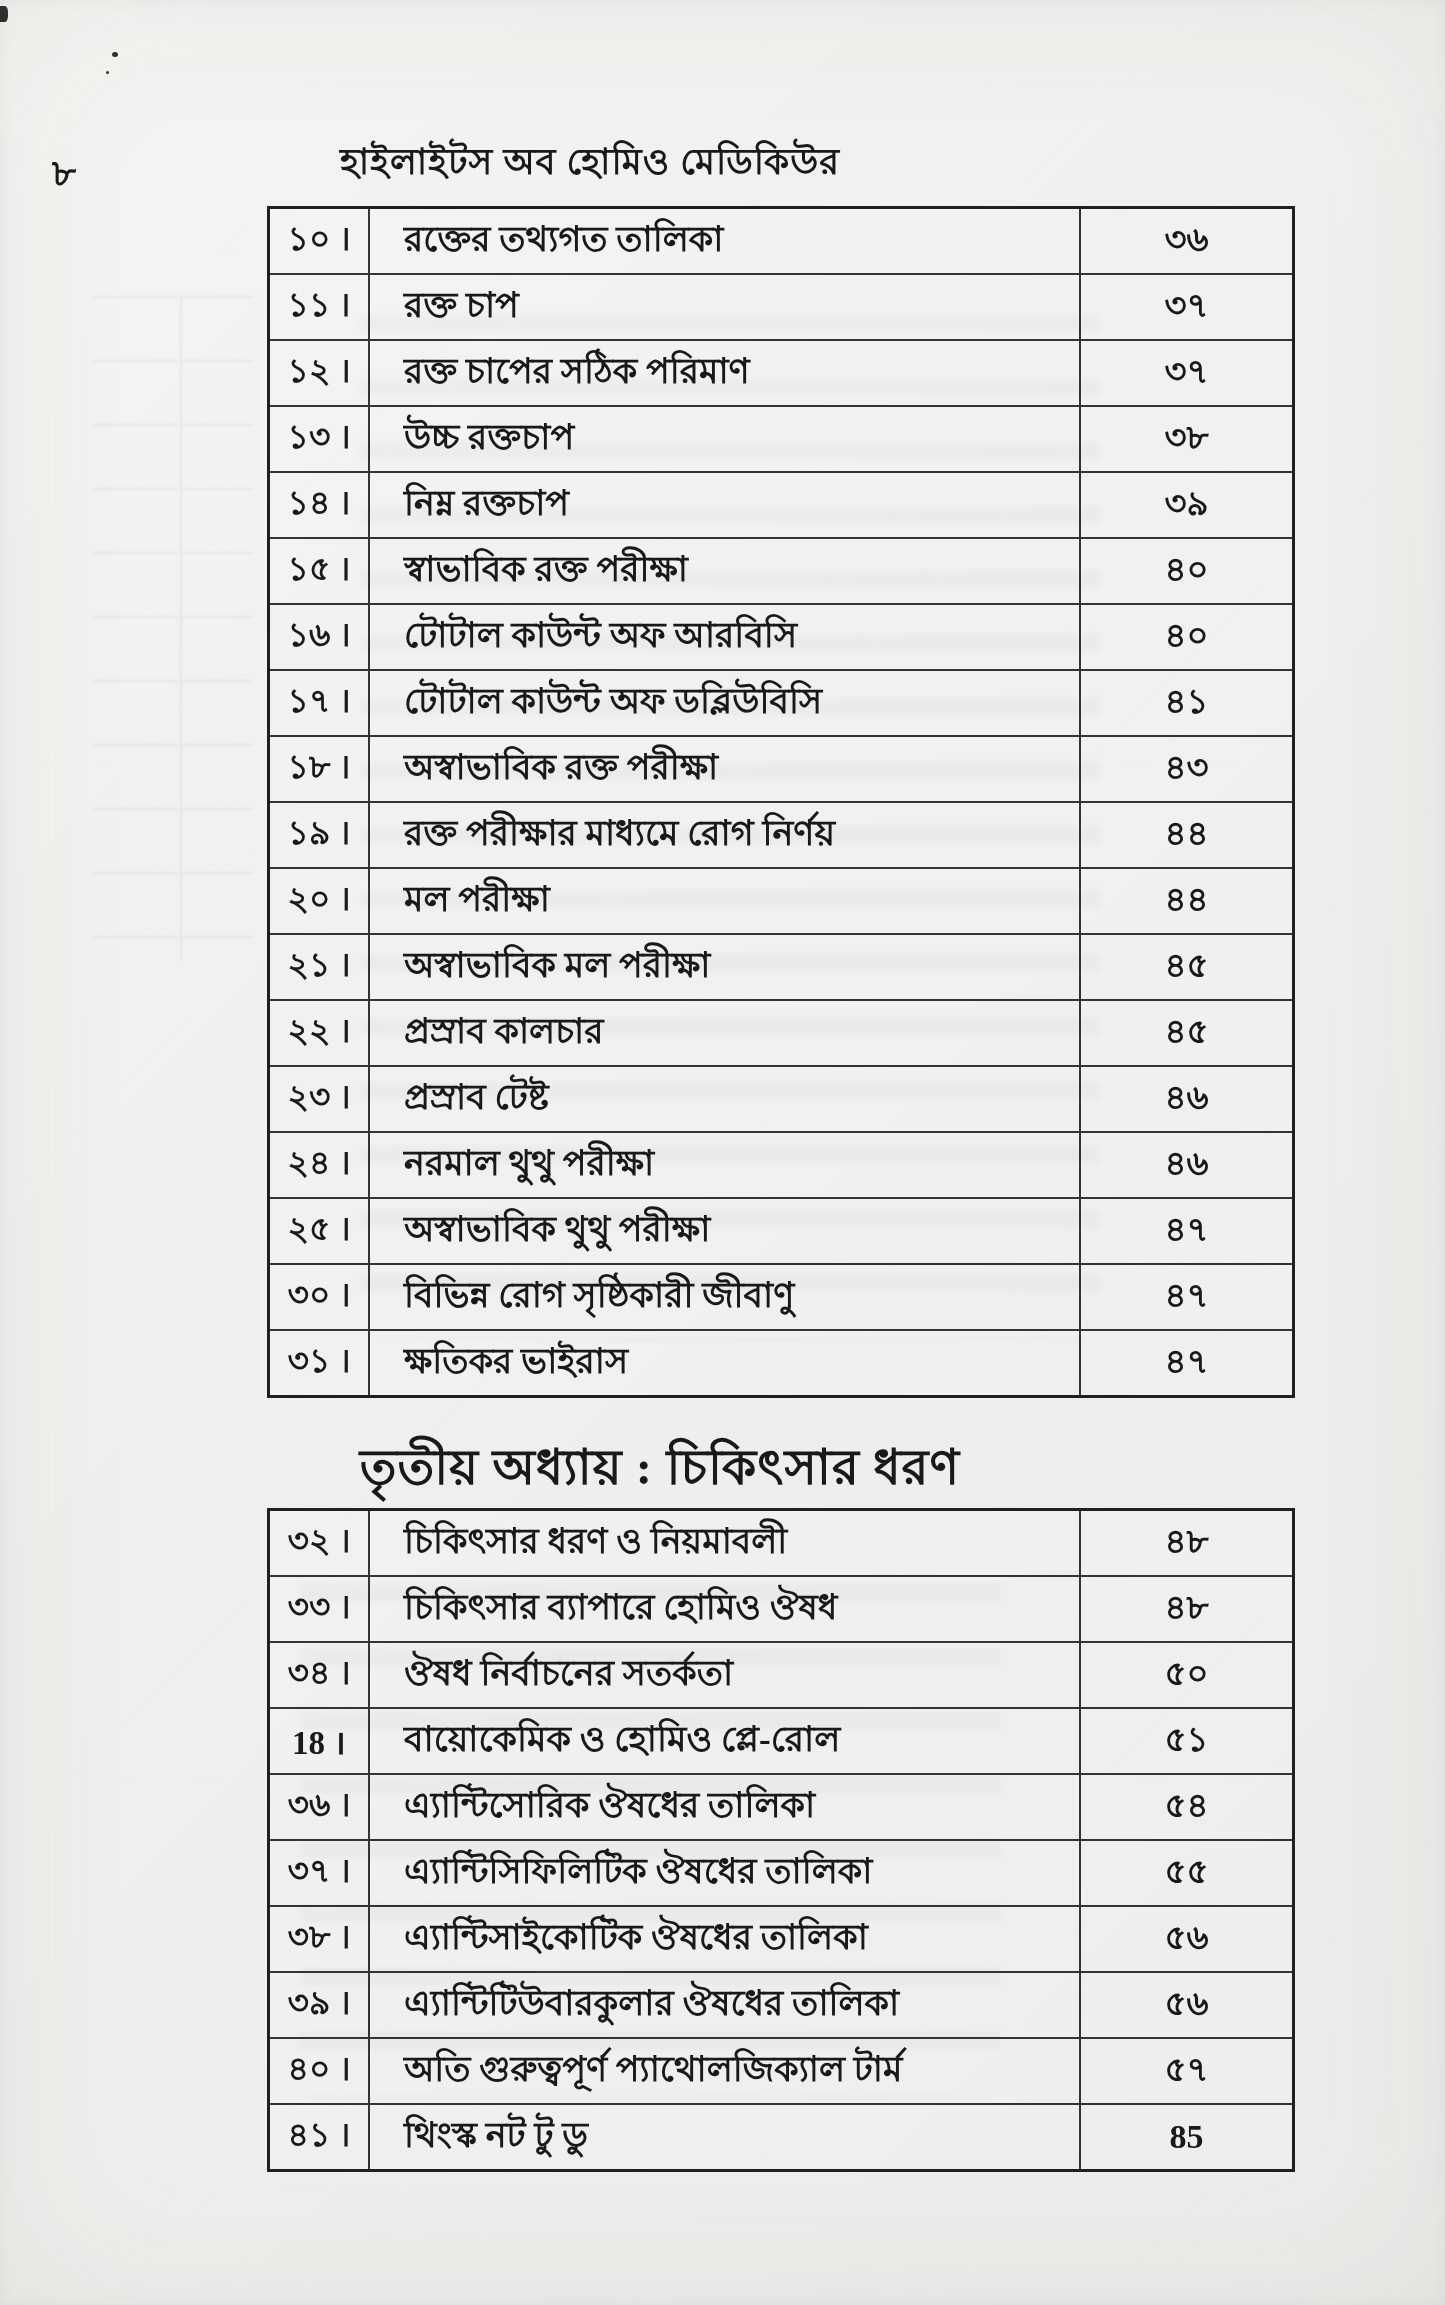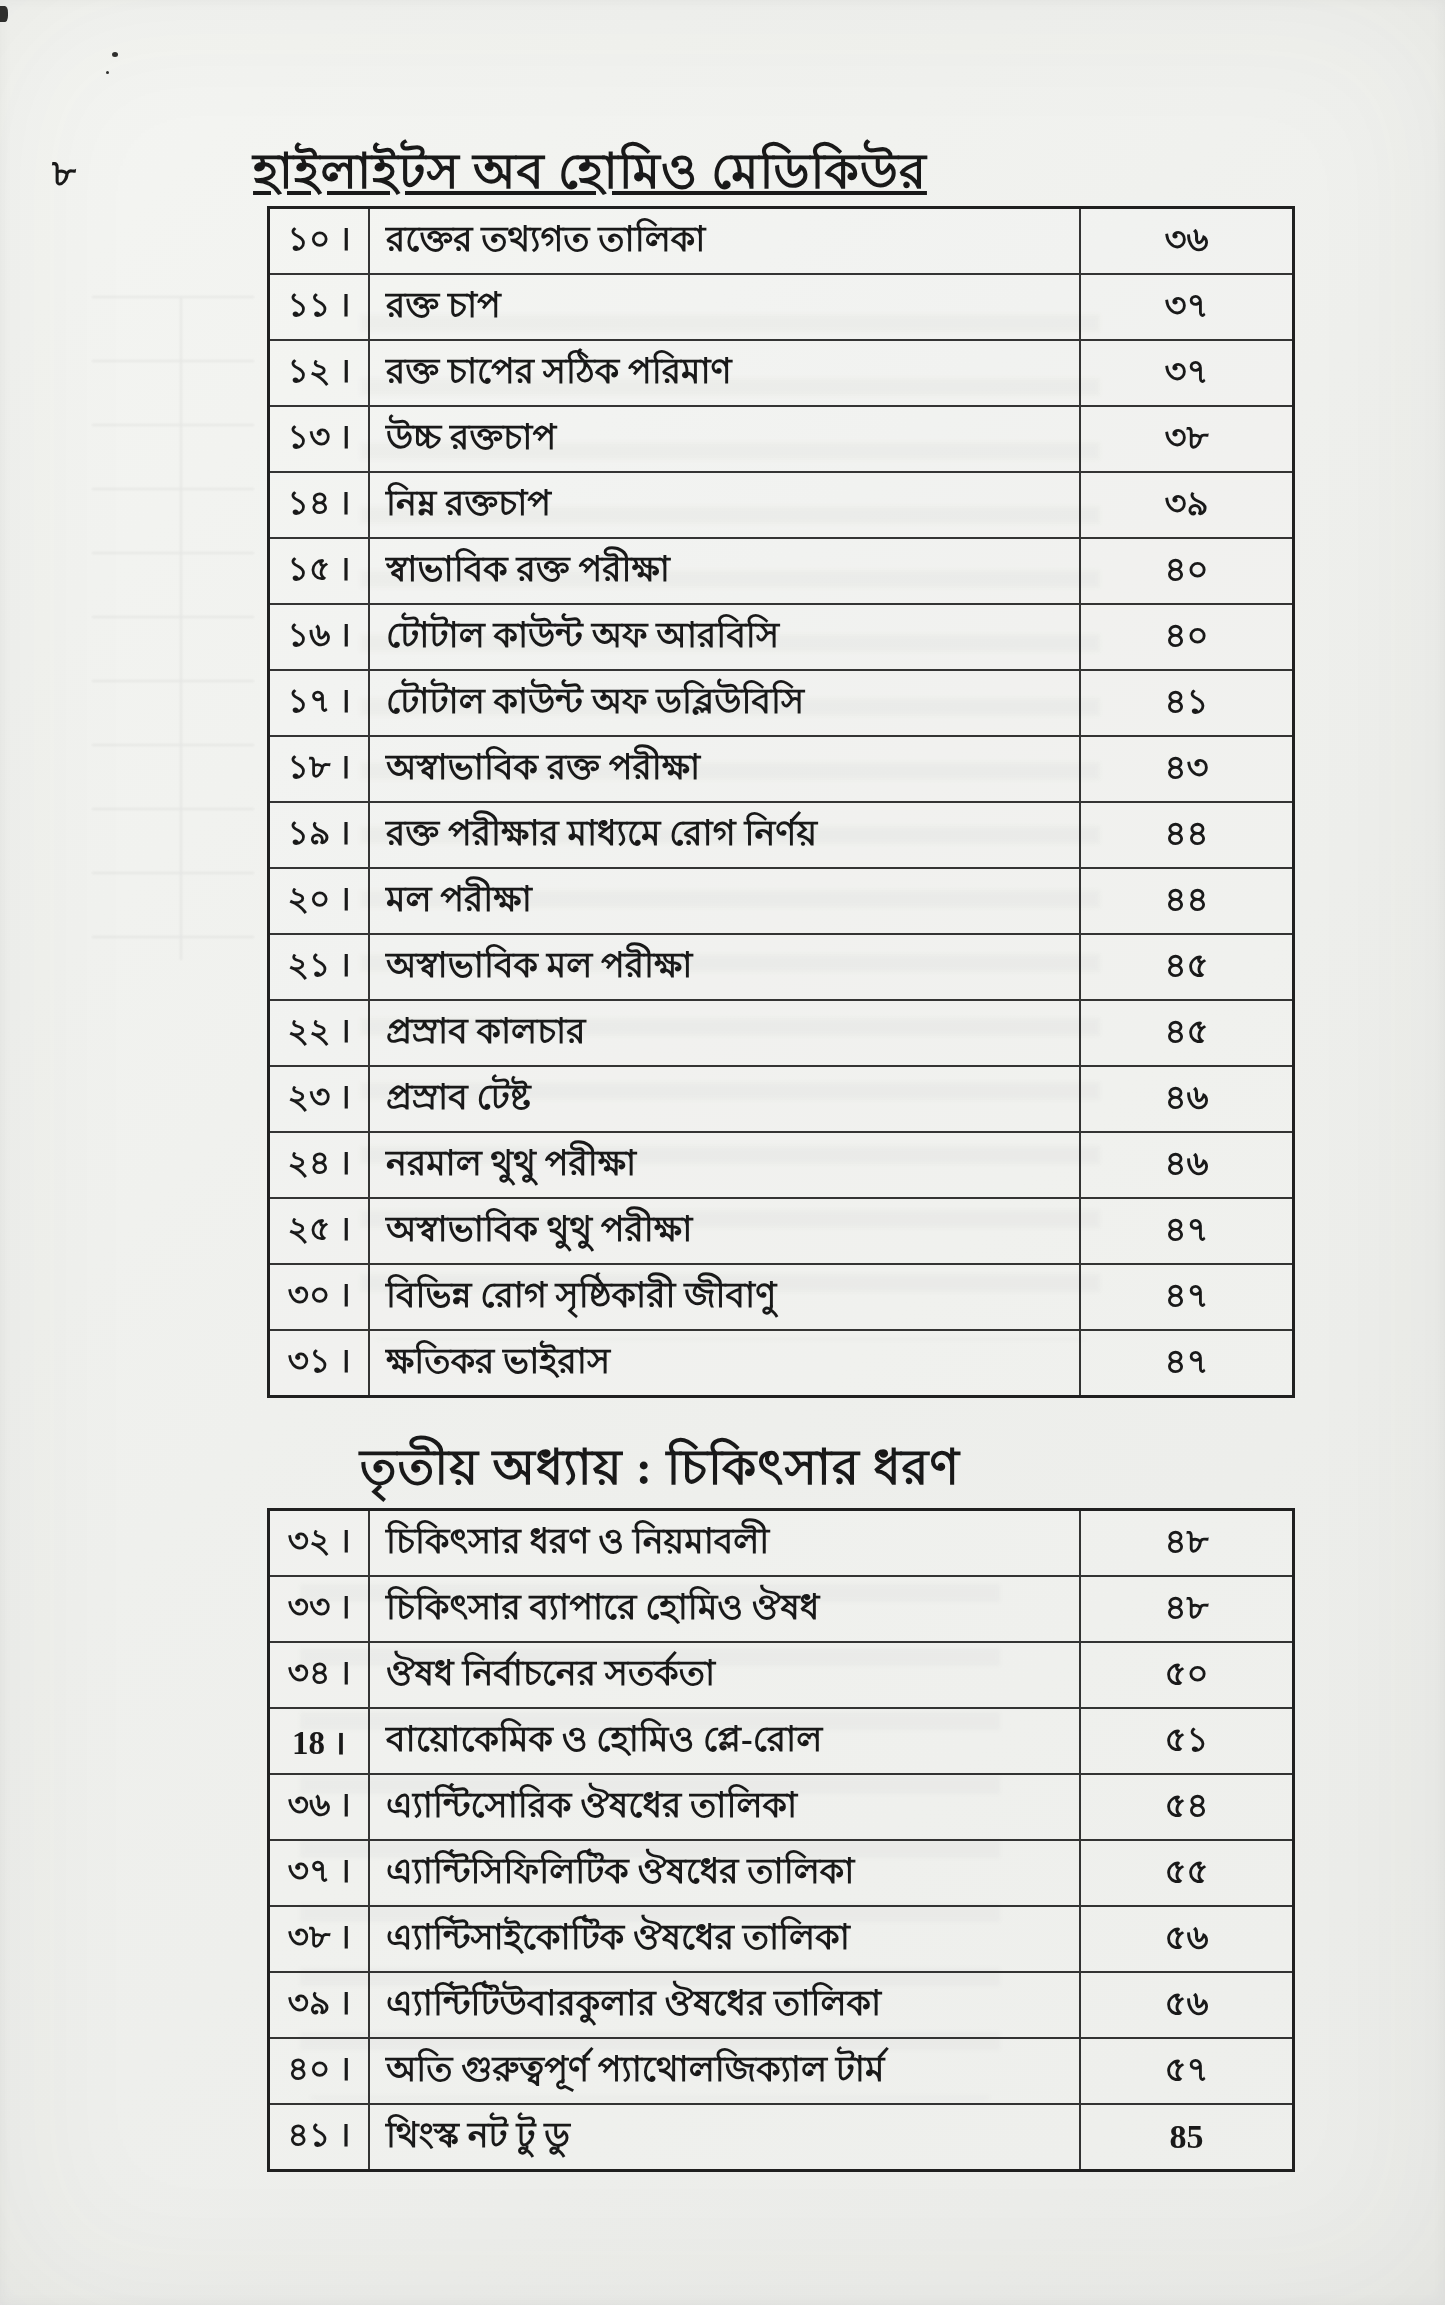--- a/index.html
+++ b/index.html
@@ -11,23 +11,22 @@
     box-shadow:inset 0 0 160px rgba(60,60,55,0.06), inset 0 0 14px rgba(60,60,55,0.05);
     overflow:hidden;
     font-family:"Liberation Serif","DejaVu Serif",serif;
     color:#191919;
   }
   
   .folio{position:absolute;left:52px;top:144px;font-size:37px;font-weight:bold;}
   
   .book-title{
     position:absolute;left:232px;top:134px;width:716px;
-    text-align:center;font-size:49px;font-weight:bold;letter-spacing:1px;
+    text-align:center;font-size:36px;font-weight:bold;letter-spacing:1px;
     white-space:nowrap;
-    text-decoration:underline;
   }
   
   .chapter-heading{
     position:absolute;left:288px;top:1430px;width:744px;
     text-align:center;font-size:49px;font-weight:bold;letter-spacing:1px;
     white-space:nowrap;
   }
   
   .toc-table{
     position:absolute;left:247px;width:1028px;
@@ -40,21 +39,21 @@
   .toc-table.t2{top:1508px;}
   .trow{display:flex;height:64px;border-bottom:2px solid rgba(25,25,25,0.88);}
   .trow:last-child{border-bottom:none;}
   .cell{display:flex;align-items:center;box-sizing:border-box;overflow:hidden;}
   .c-no{
     width:100px;justify-content:center;
     border-right:2px solid rgba(25,25,25,0.88);
     font-size:33px;font-weight:bold;white-space:pre;
   }
   .c-title{
-    flex:1;padding-left:16px;
+    flex:1;padding-left:34px;
     border-right:2px solid rgba(25,25,25,0.88);
     font-size:35px;font-weight:bold;white-space:nowrap;
   }
   .c-page{width:211px;justify-content:center;font-size:34px;font-weight:bold;}
   
   .ghost{position:absolute;pointer-events:none;}
   .ghost-grid-left{
     left:92px;top:296px;width:162px;height:664px;opacity:0.08;
     background:
       repeating-linear-gradient(180deg,#666 0 2px,transparent 2px 64px),

